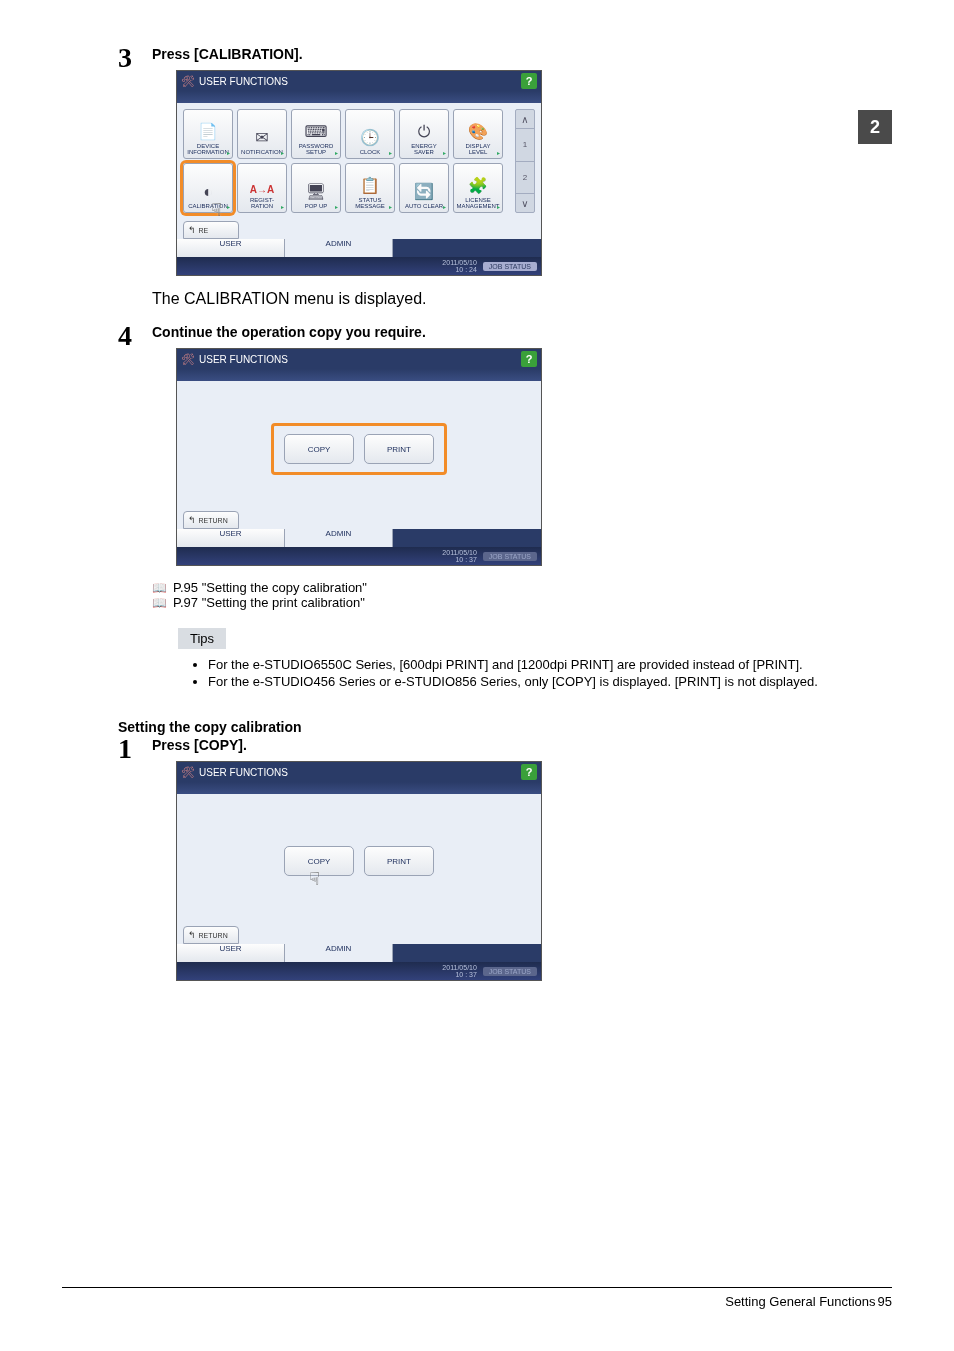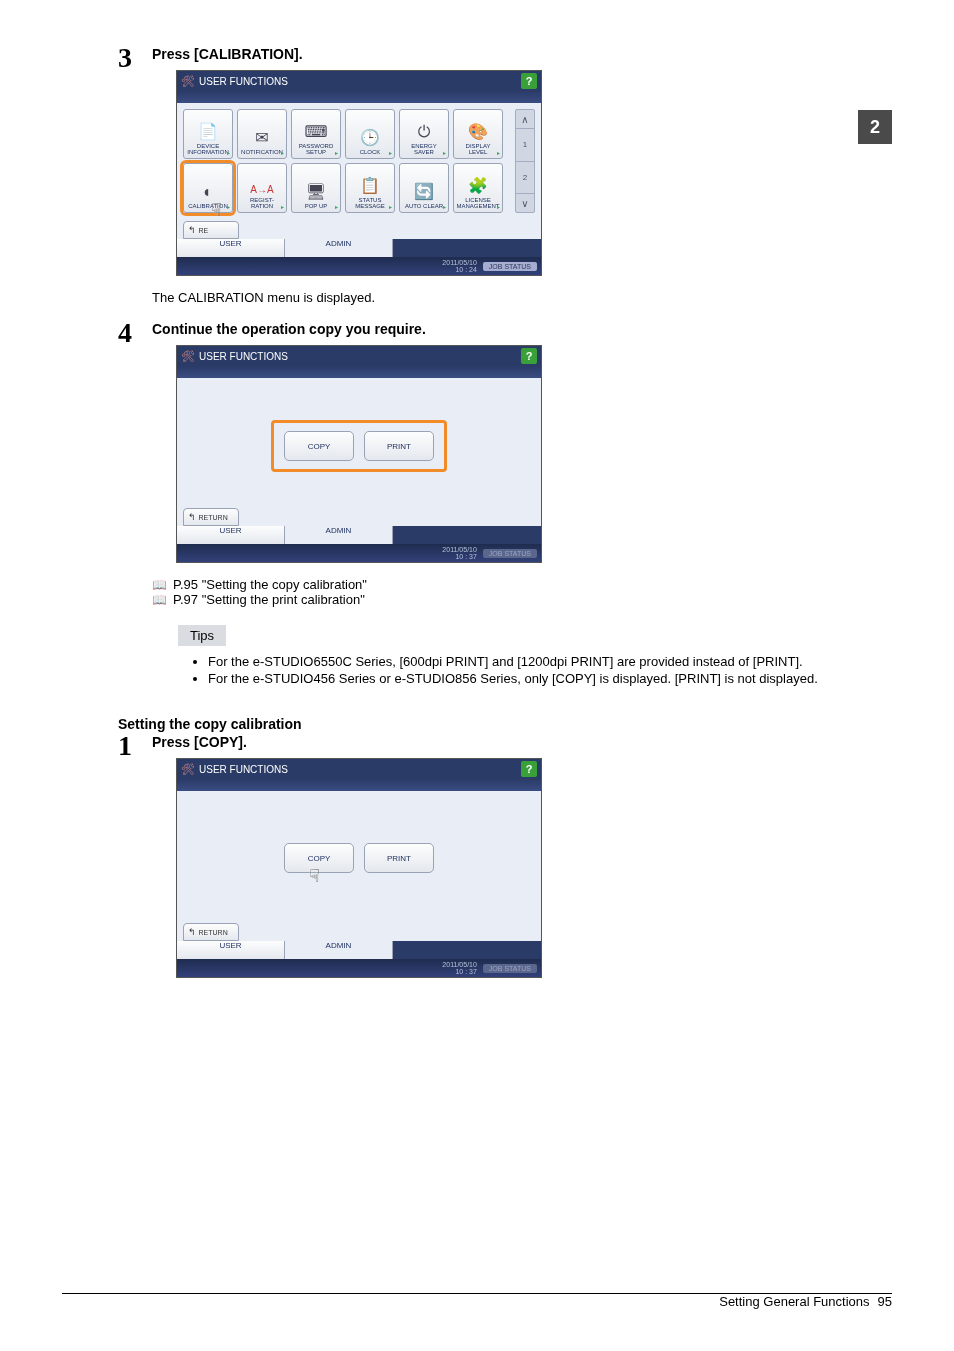--- a/index.html
+++ b/index.html
@@ -137,38 +137,38 @@
     border:1px solid #9aa3b5; border-radius:5px;
     display:flex; align-items:center; justify-content:center;
     font-size:8px; color:#1a2b5a; position:relative;
   }
   .highlight-box {
     border: 3px solid #f28c28; border-radius:4px; padding:8px 10px;
     display:flex; gap:10px;
   }
   .highlight-box .cbtn { margin:0; }
 
-  .note-line { font-size: 13px; padding-left: 34px; margin-bottom: 14px; }
+  .note-line { font-size: 16px; padding-left: 34px; margin-bottom: 14px; }
   .ref-line { font-size: 13px; padding-left: 34px; display:flex; align-items:center; gap:6px; }
   .book-icon { font-size:12px; }
   .tips-box {
     display:inline-block; background:#d9dde2; padding:3px 12px;
     font-size:13px; margin-left:60px; margin-top:18px; margin-bottom:8px;
   }
   .tips-list { padding-left: 76px; }
   .tips-list li { font-size:13px; margin-bottom:2px; list-style: disc; margin-left:14px; }
 
   .subhead {
     font-size:14px; font-weight:bold; margin-top:30px; margin-left:0;
   }
 
   .footer {
     position:absolute; bottom:42px; left:62px; width:830px;
-    border-top:1px solid #000; 
-    display:flex; justify-content:flex-end; font-size:13px; gap:8px;
+    border-top:1px solid #000; padding-top:6px;
+    display:flex; justify-content:flex-end; font-size:13px; gap:2px;
   }
 </style>
 </head>
 <body>
 
 <div class="page">
 
   <div class="side-tab">
     <span>2</span>
   </div>
@@ -233,21 +233,21 @@
                       </div>
                   </div>
                   <div class="icon-row" style="position:relative;">
                     <div class="ibtn highlight">
                         <span class="ii">◐</span>
                         <span style="white-space:pre-line;">CALIBRATION</span>
                         <span class="corner">▸</span>
                       </div>
                     <span class="touch-cursor" style="left:28px; top:36px;">☟</span>
                     <div class="ibtn">
-                        <span class="ii" style="font-size:10px;font-weight:normal;color:#c33"><span>A→A</span></span>
+                        <span class="ii" style="font-size:10px;font-weight:bold;color:#c33"><span>A→A</span></span>
                         <span style="white-space:pre-line;">REGIST-
 RATION</span>
                         <span class="corner">▸</span>
                       </div>
                     <div class="ibtn">
                         <span class="ii">🖥</span>
                         <span style="white-space:pre-line;">POP UP</span>
                         <span class="corner">▸</span>
                       </div>
                     <div class="ibtn">

